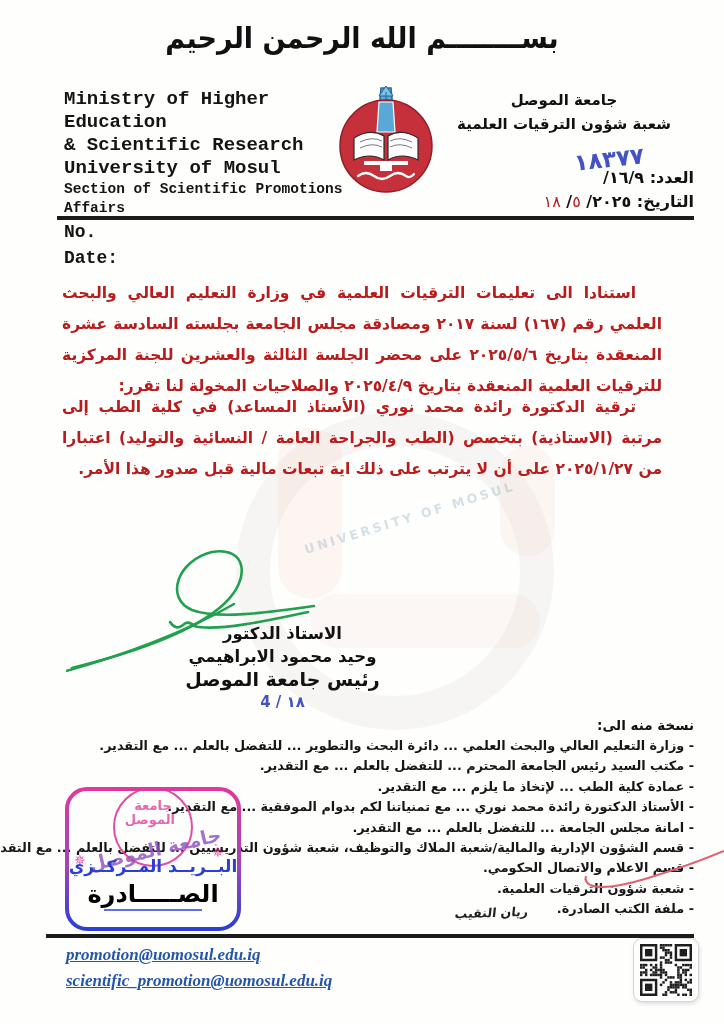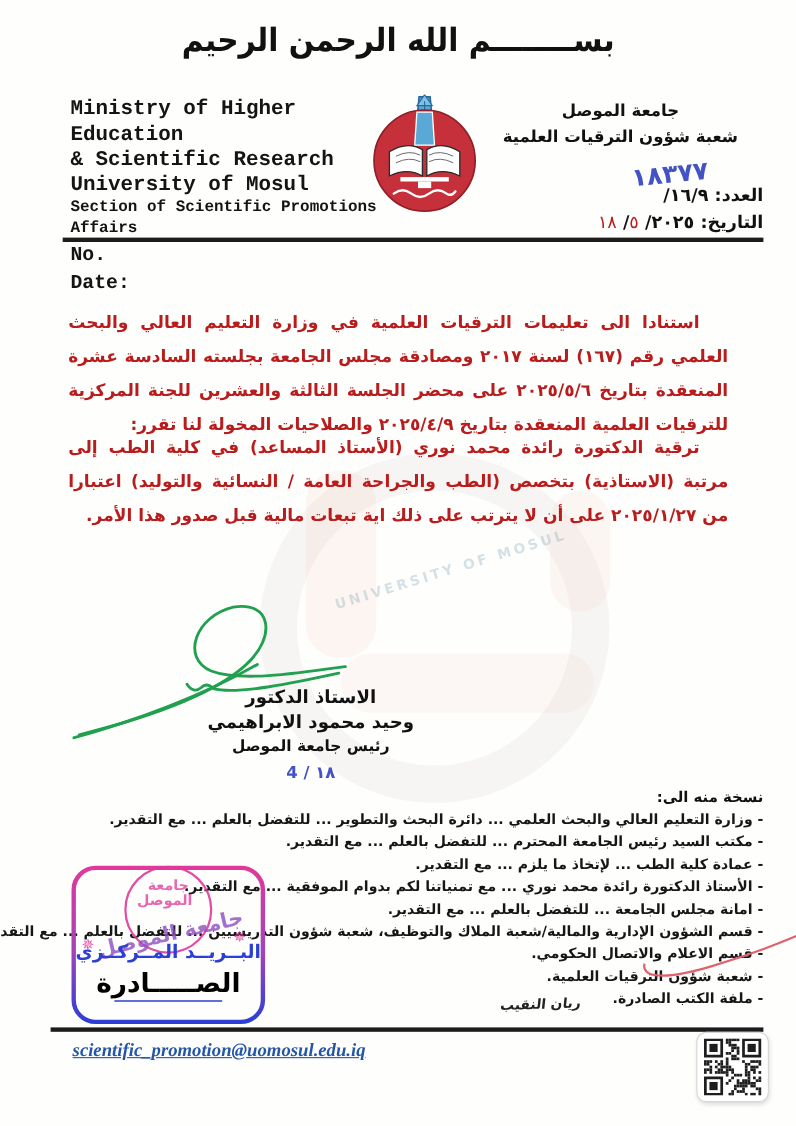--- a/index.html
+++ b/index.html
@@ -55,21 +55,21 @@
   .wm-blob1{position:absolute;left:78px;top:30px;width:64px;height:170px;background:rgba(238,178,158,0.12);border-radius:30px;}
   .wm-blob2{position:absolute;left:300px;top:48px;width:55px;height:110px;background:rgba(238,178,158,0.10);border-radius:28px;}
   .wm-blob3{position:absolute;left:110px;top:196px;width:230px;height:54px;background:rgba(236,186,168,0.10);border-radius:40px;}
   .wm-text{position:absolute;left:100px;top:112px;transform:rotate(-17deg);
     font-size:12.5px;font-weight:bold;letter-spacing:3px;color:rgba(145,175,190,0.38);}
 
   
   .sig-svg{position:absolute;left:66px;top:540px;}
   .sig-block{position:absolute;left:152px;top:622px;width:195px;text-align:center;direction:rtl;margin-left:33px;}
   .sig-block .s{font-size:16.5px;font-weight:bold;line-height:23px;color:#111;}
-  .sig-block .s.pos{font-size:14px;}
+  .sig-block .s.pos{font-size:19px;}
   .sig-block .s.d{color:#4353c4;font-size:15px;letter-spacing:4px;direction:ltr;}
 
   
   .copies{position:absolute;right:30px;top:714px;direction:rtl;text-align:right;}
   .copies .head{font-size:13.5px;font-weight:bold;line-height:22px;color:#111;}
   .copies .item{font-size:12.8px;font-weight:bold;line-height:20.4px;color:#161616;white-space:nowrap;}
   .clerk{position:absolute;right:196px;top:905px;font-size:12.5px;color:#222;
     transform:skewX(-8deg) rotate(-2deg);font-weight:bold;}
 
   
@@ -246,20 +246,21 @@
   </div>
 
   <svg class="red-anno" width="164" height="48" viewBox="0 0 164 48">
     <path d="M30 42 C 40 46, 58 44, 85 36 C 115 27, 145 16, 164 8" fill="none" stroke="#e0606e" stroke-width="2"></path>
     <path d="M30 42 q -6 -4 -4 -9" fill="none" stroke="#e0606e" stroke-width="2"></path>
   </svg>
 
   <div class="rule rule-bottom"></div>
 
   <div class="emails">
+    <span class="em">promotion@uomosul.edu.iq</span>
     <span class="em">scientific_promotion@uomosul.edu.iq</span>
   </div>
 
   <div class="qr-tile">
     <svg width="54" height="52" viewBox="0 0 63 63">
       <g fill="#1e1e1e" id="qr-modules">
         <rect x="0" y="0" width="21" height="21" fill="none"></rect>
 
         <path d="M0 0h21v21h-21z M3 3v15h15v-15z" fill-rule="evenodd"></path>
         <rect x="6" y="6" width="9" height="9"></rect>

